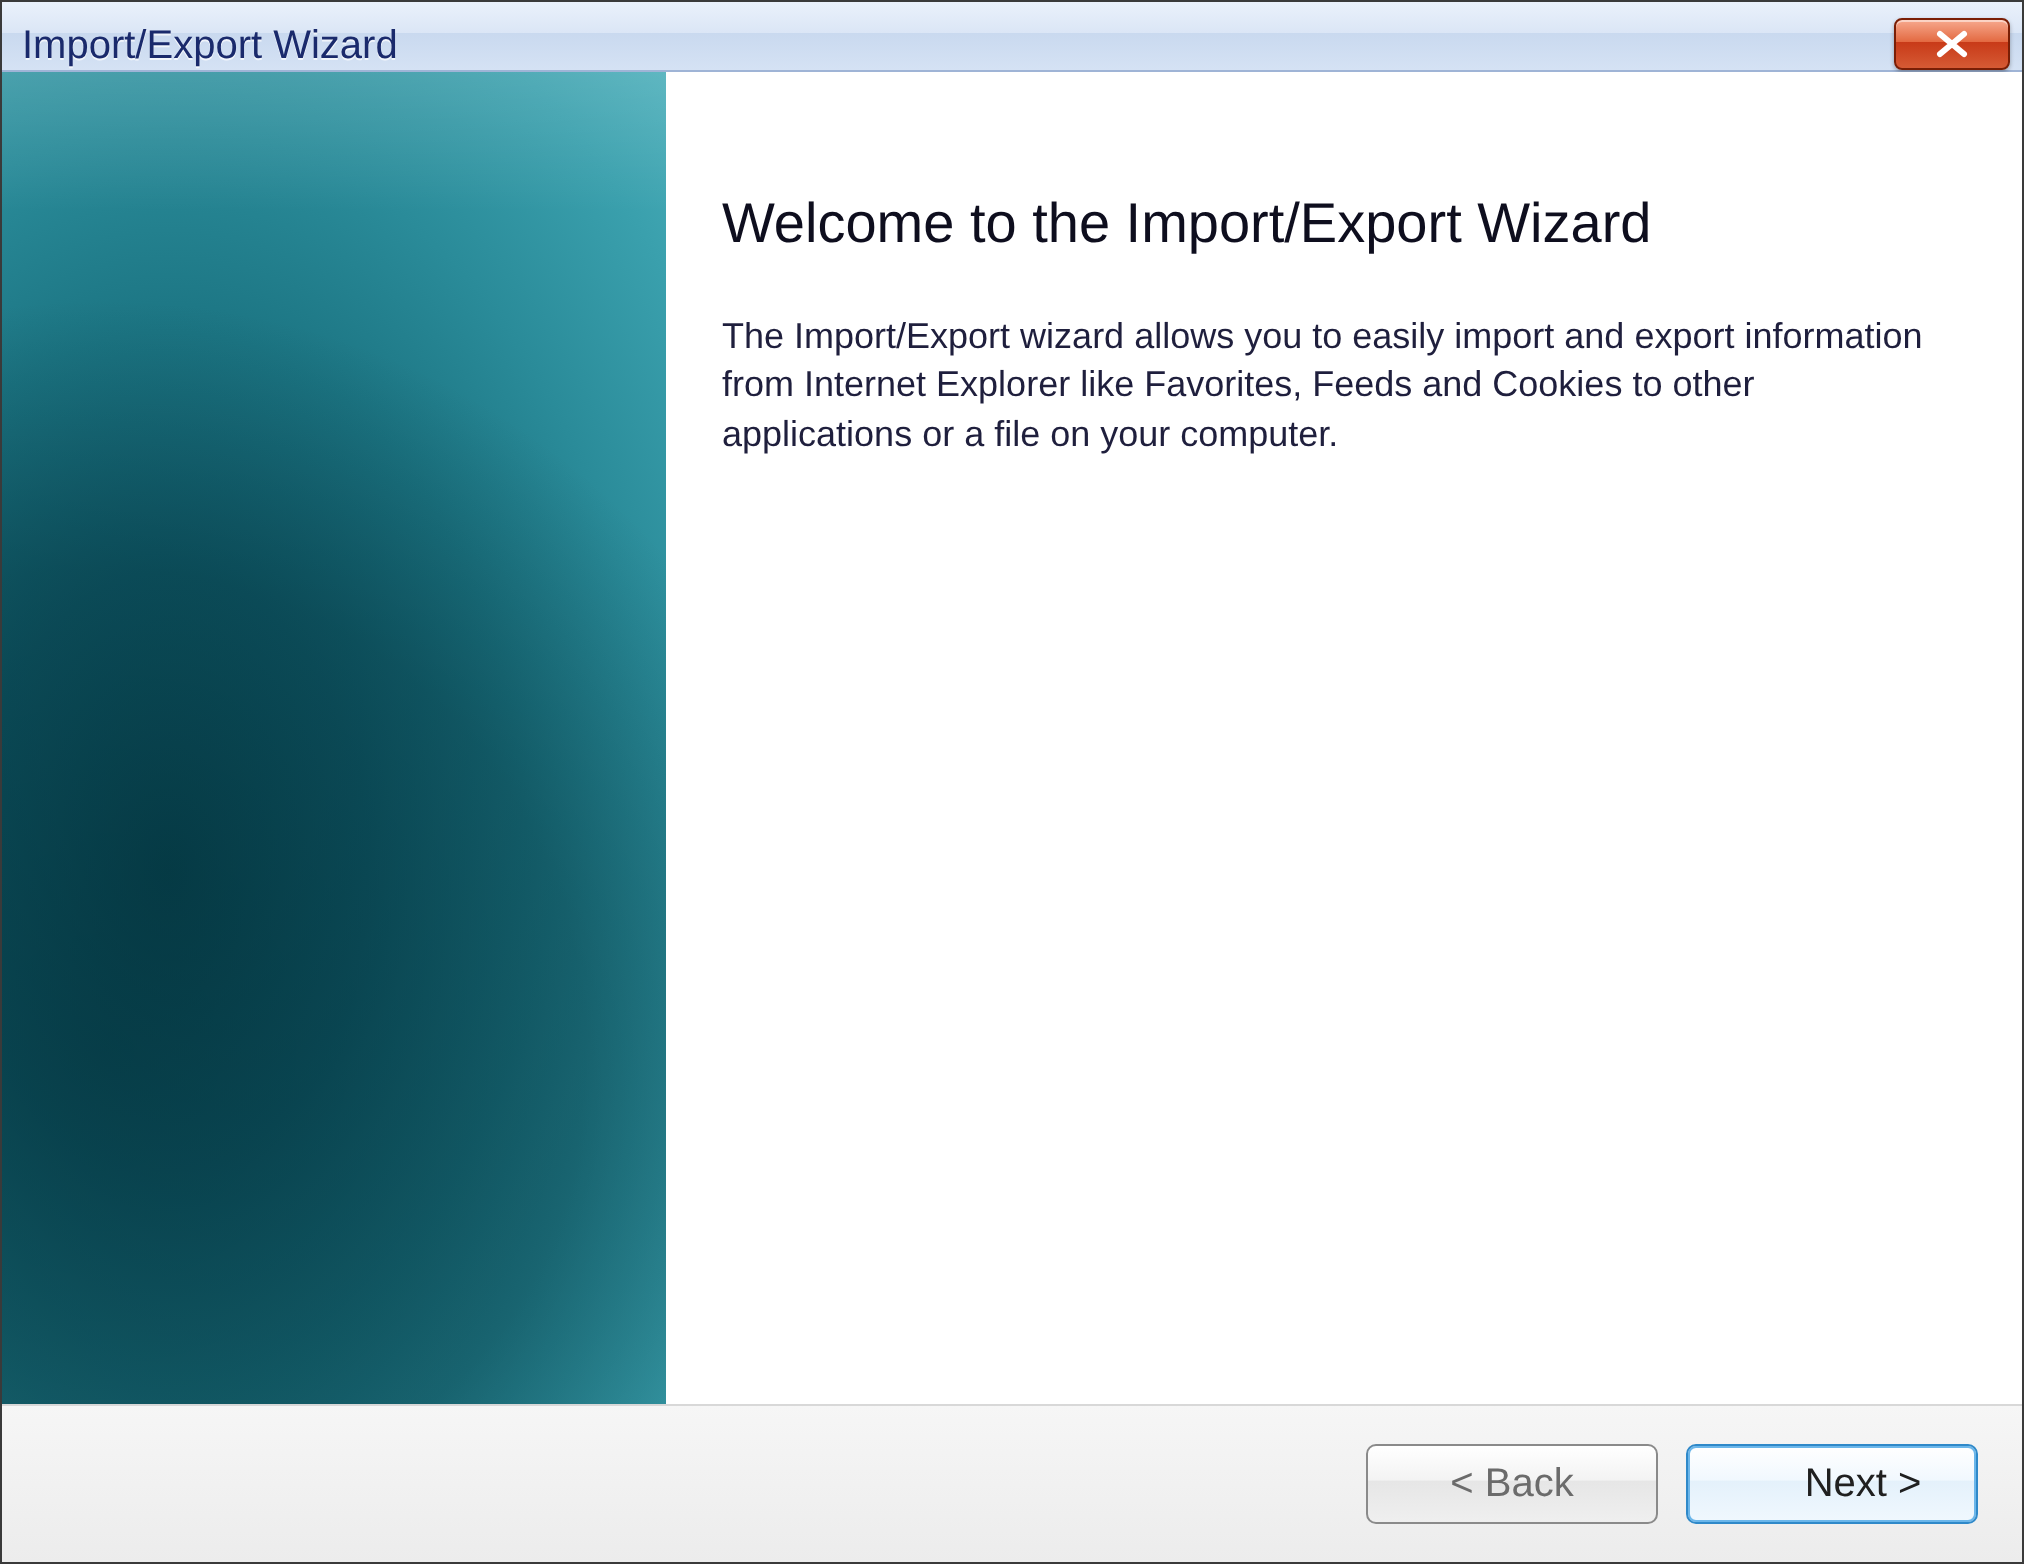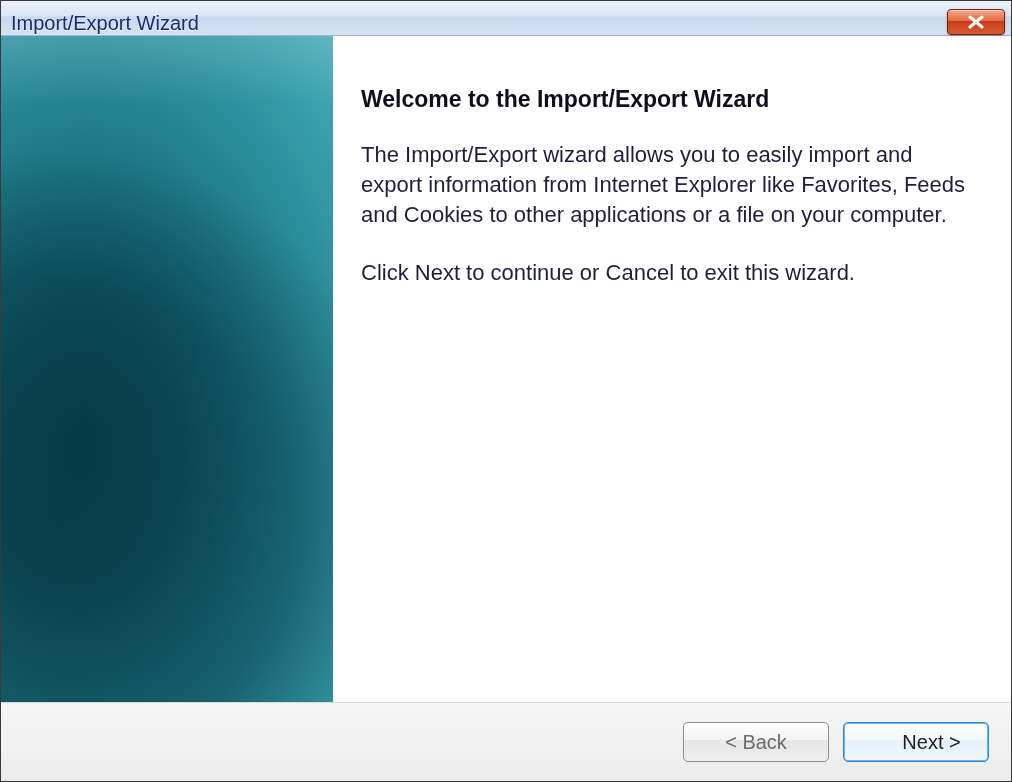--- a/index.html
+++ b/index.html
@@ -80,29 +80,29 @@
     height: 70px;
     background: linear-gradient(to bottom, rgba(255,255,255,0.12), rgba(255,255,255,0) 100%);
   }
 
   .main {
     flex: 1;
     padding: 48px 36px 20px 28px;
     color: #17172b;
   }
   .main h1 {
-    margin: 2px 0 28px 0;
-    font-size: 23px;
-    font-weight: 700;
+    margin: 12px 0 28px 0;
+    font-size: 28px;
+    font-weight: 400;
     line-height: 1.15;
     color: #0e0e1e;
   }
   .main p {
     margin: 0 0 28px 0;
-    font-size: 22px;
+    font-size: 18px;
     line-height: 1.35;
     color: #1f1f3d;
   }
 
   
   .footer {
     height: 78px;
     border-top: 1px solid #d8d8d8;
     background: linear-gradient(to bottom, #f6f6f6, #ececec);
     display: flex;
@@ -149,21 +149,20 @@
         <path d="M4 2 L16 12 M16 2 L4 12" stroke="#ffffff" stroke-width="3" stroke-linecap="round" fill="none"></path>
       </svg>
     </div>
   </div>
 
   <div class="content">
     <div class="side-graphic"></div>
     <div class="main">
       <h1>Welcome to the Import/Export Wizard</h1>
       <p>The Import/Export wizard allows you to easily import and export information from Internet Explorer like Favorites, Feeds and Cookies to other applications or a file on your computer.</p>
-      <p>Click Next to continue or Cancel to exit this wizard.</p>
     </div>
   </div>
 
   <div class="footer">
     <button class="btn" disabled="">&lt; Back</button>
     <button class="btn primary">Next &gt;</button>
   </div>
 
 </div>
 

